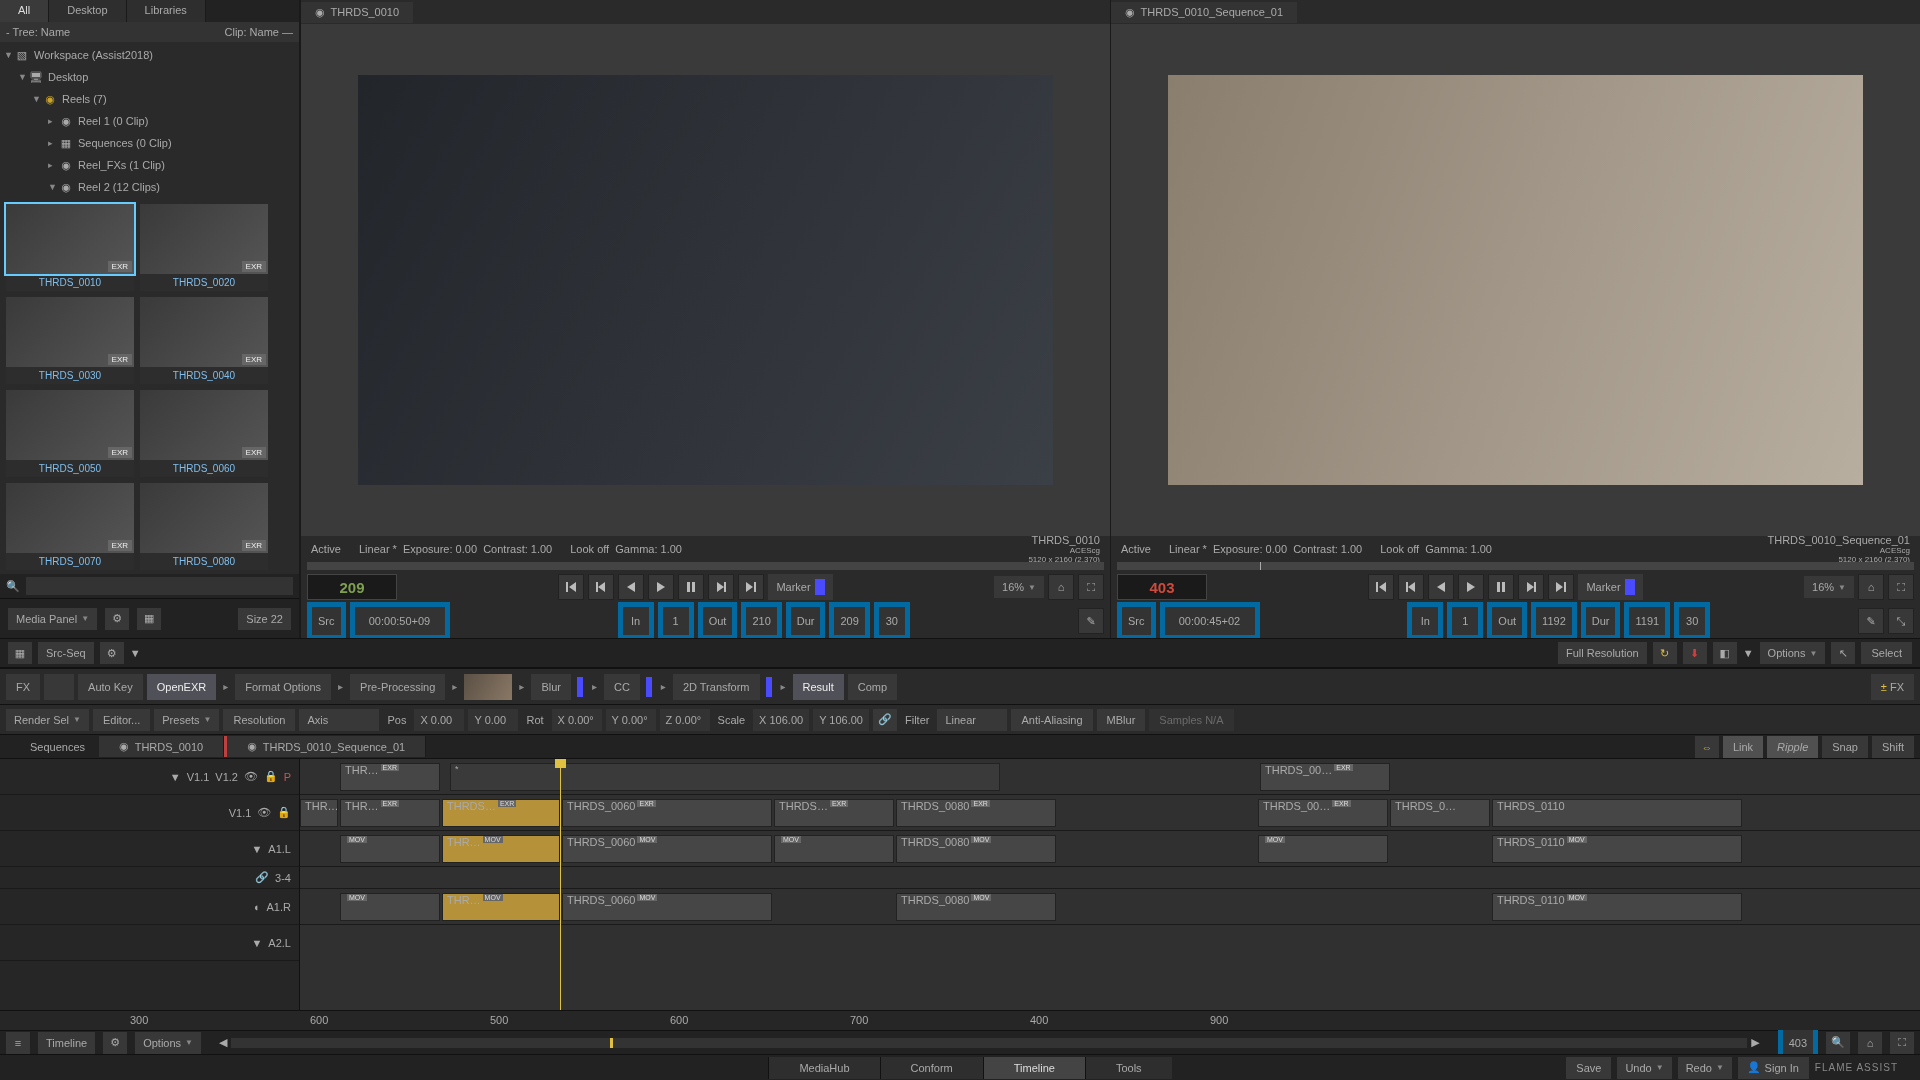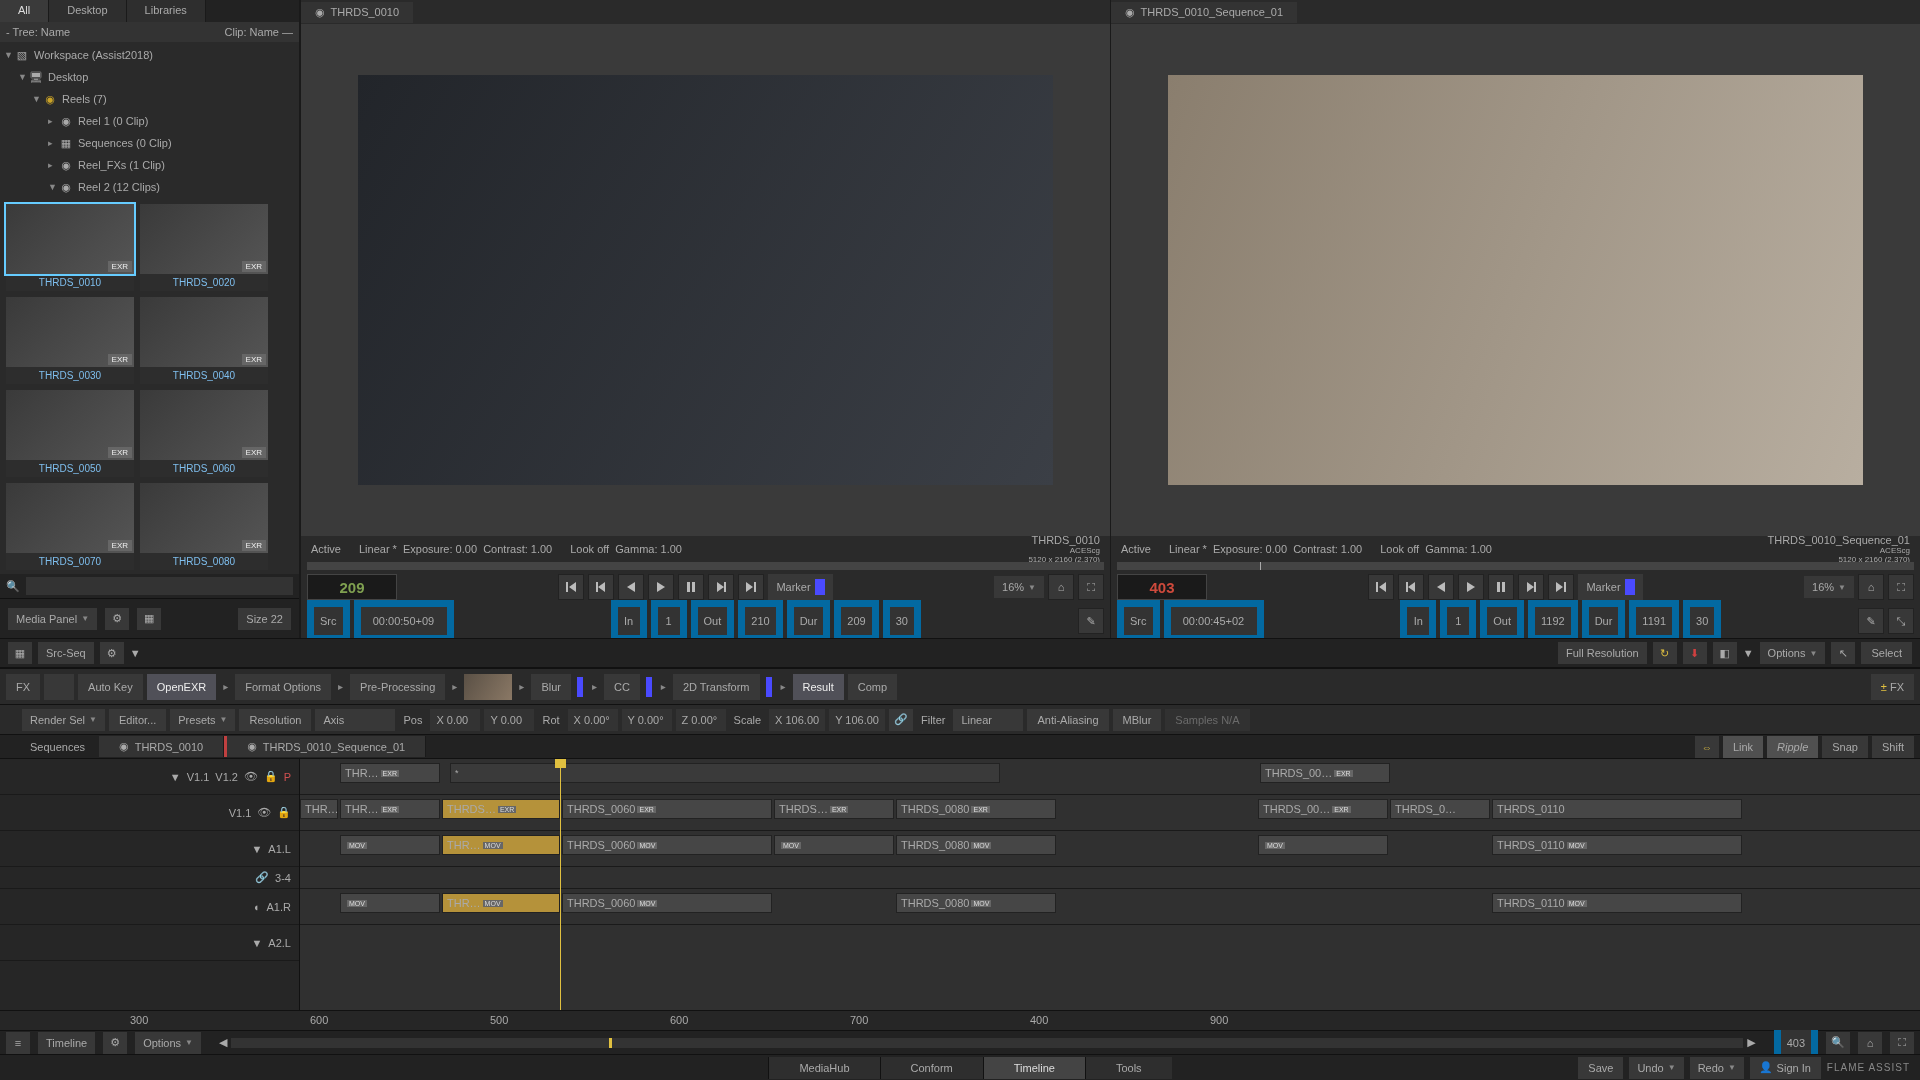--- a/index.html
+++ b/index.html
@@ -29,68 +29,68 @@
 .viewer { flex: 1; display: flex; flex-direction: column; border-left: 1px solid #1a1a1a; }
 .viewer-tab { height: 24px; background: #2a2a2a; display: flex; align-items: center; }
 .viewer-tab-inner { background: #333; padding: 4px 14px; display: flex; align-items: center; gap: 6px; }
 .viewer-canvas { flex: 1; background: #3a3a3a; display: flex; align-items: center; justify-content: center; position: relative; }
 .still { width: 86%; height: 80%; background: linear-gradient(120deg,#22252a,#3b3f46); position: relative; }
 .viewer-info { height: 26px; background: #2a2a2a; display: flex; align-items: center; padding: 0 10px; font-size: 9px; color: #888; justify-content: space-between; }
 .mini-scrub { height: 8px; background: #444; position: relative; margin: 0 6px; }
 .viewer-ctrl { height: 34px; background: #2a2a2a; display: flex; align-items: center; gap: 4px; padding: 0 6px; }
 .tc-box { width: 90px; height: 26px; background: #1a1a1a; border: 1px solid #444; display: flex; align-items: center; justify-content: center; color: #7fa050; font-size: 15px; font-weight: bold; }
 .tc-box.red { color: #ce4a3c; }
-.num-box { height: 22px; background: #333; border: 7px solid #0369a1; padding: 14px 6px; display: flex; align-items: center; min-width: 36px; justify-content: center; }
+.num-box { height: 22px; background: #333; border: 5px solid #0369a1; padding: 14px 6px; display: flex; align-items: center; min-width: 36px; justify-content: center; }
 .pctrl-btn { width: 26px; height: 26px; background: #383838; border: 1px solid #222; display: flex; align-items: center; justify-content: center; cursor: pointer; }
 .pctrl-btn svg { width: 12px; height: 12px; fill: #bbb; }
 .marker-btn { height: 26px; background: #383838; padding: 0 8px; display:flex;align-items:center;gap:4px; }
 .marker-swatch{width:10px;height:16px;background:#4a4aff;}
 
 .mid-bar { height: 30px; background: #222; border-top: 1px solid #111; border-bottom: 1px solid #111; display: flex; align-items: center; padding: 0 8px; gap: 6px; }
 .dd { height: 22px; background: #383838; padding: 0 8px; display: flex; align-items: center; gap: 4px; cursor: pointer; }
 .dd .caret { font-size: 8px; color: #888; }
 .btn { height: 22px; background: #383838; padding: 0 10px; display: flex; align-items: center; cursor: pointer; }
 .toggle-on{background:#505050;}
 
 .fx-row { height: 36px; background: #2a2a2a; display: flex; align-items: center; padding: 0 6px; gap: 4px; border-top: 1px solid #111; }
 .fx-btn { height: 26px; background: #383838; padding: 0 10px; display: flex; align-items: center; cursor: pointer; }
 .fx-btn.active { background: #505058; color: #eee; }
 .fx-thumb { width: 48px; height: 26px; background: linear-gradient(120deg,#5a5045,#8a7865); }
 .fx-vbar{width:6px;height:20px;background:#4a4aff;margin:0 2px;}
 .fx-caret{color:#888;font-size:10px;padding:0 3px;}
 
-.transform-row { height: 30px; background: #2a2a2a; display: flex; align-items: center; padding: 0 22px; gap: 4px; border-top: 1px solid #111; }
+.transform-row { height: 30px; background: #2a2a2a; display: flex; align-items: center; padding: 0 6px; gap: 4px; border-top: 1px solid #111; }
 .val-box { height: 22px; background: #333; padding: 0 6px; display: flex; align-items: center; min-width: 50px; }
 
 .seq-tabs { height: 24px; background: #222; display: flex; align-items: center; border-top: 1px solid #111; }
 .seq-tab { padding: 4px 20px; background: #333; display: flex; align-items: center; gap: 6px; border-right: 1px solid #1a1a1a; }
 .seq-label { padding: 4px 14px; color: #aaa; margin-left: 16px; }
 .edit-mode-row { margin-left: auto; display: flex; gap: 4px; padding-right: 6px; }
 
 .timeline-area { flex: 1; background: #2a2a2a; display: flex; flex-direction: column; border-top: 1px solid #111; overflow:hidden;}
 .tracks { flex: 1; display: flex; overflow: hidden; }
 .track-headers { width: 300px; background: #262626; border-right: 1px solid #111; }
 .track-header { height: 36px; border-bottom: 1px solid #1a1a1a; display: flex; align-items: center; justify-content: flex-end; padding: 0 8px; gap: 6px; font-size: 10px; }
 .track-header.short{height:36px;}
 .track-content { flex: 1; position: relative; overflow: hidden; background: #303030; }
 .track-lane { height: 36px; border-bottom: 1px solid #1a1a1a; position: relative; display:flex; }
-.clip { position: absolute; top: 4px; height: 20px; background: #464646; border: 1px solid #222; display: flex; align-items: center; padding: 0 4px; font-size: 9px; overflow: hidden; }
+.clip { position: absolute; top: 4px; height: 28px; background: #464646; border: 1px solid #222; display: flex; align-items: flex-start; padding: 0 4px; font-size: 9px; overflow: hidden; }
 .clip.sel { background: #b5923a; color: #111; }
 .clip .ext { background: #666; color: #ddd; font-size: 7px; padding: 0 2px; margin-left: 2px; }
 .playhead{position:absolute;top:0;bottom:0;width:1px;background:#e0c040;left:260px;z-index:5;}
 .playhead::before{content:'';position:absolute;top:-2px;left:-5px;width:11px;height:11px;background:#e0c040;}
 
 .bottom-strip { height: 24px; background: #222; display: flex; align-items: center; padding: 0 6px; gap: 8px; border-top: 1px solid #111; font-size:10px;}
 .ruler{height:20px;background:#262626;border-top:1px solid #111;position:relative;font-size:9px;color:#888;}
 .ruler span{position:absolute;top:3px;}
 .bottom-nav{height:26px;background:#222;border-top:1px solid #111;display:flex;align-items:center;}
 .bottom-tabs{display:flex;margin:0 auto;}
 .btab{padding:5px 30px;background:#2e2e2e;border-left:1px solid #111;cursor:pointer;}
 .btab.active{background:#444;color:#ddd;}
-.save-row{position:absolute;right:10px;display:flex;gap:6px;align-items:center;}
+.save-row{position:absolute;right:22px;display:flex;gap:6px;align-items:center;}
 .icon-sq{width:24px;height:22px;background:#383838;display:flex;align-items:center;justify-content:center;}
 </style>
 </head>
 <body>
 
 <div class="top-area">
 
   <div class="left-panel">
     <div class="tabs-row">
       <div class="tab active">All</div>

